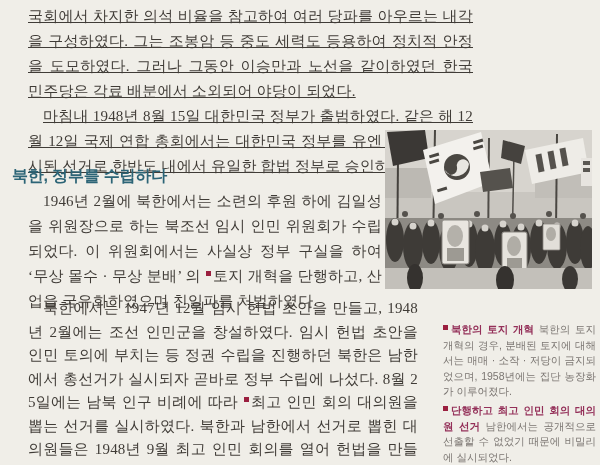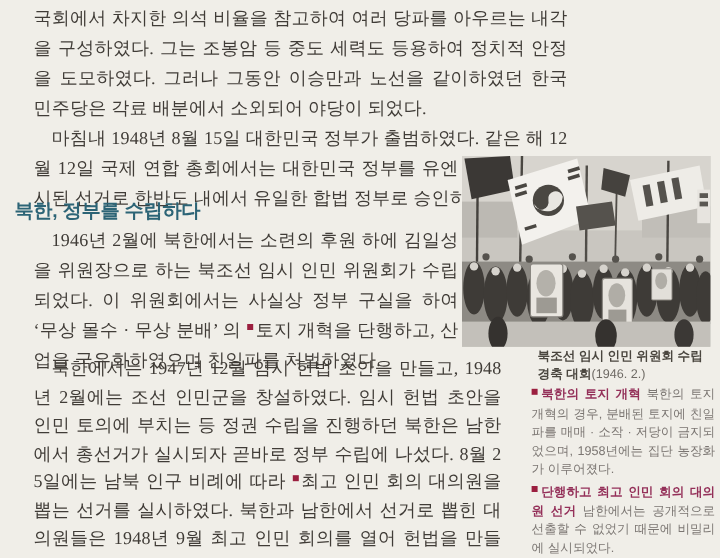--- a/index.html
+++ b/index.html
@@ -15,21 +15,21 @@
     position: absolute;
     margin: 0;
     color: var(--body-text, #403c37);
     font-size: 15px;
     text-align: justify;
     word-break: break-all;
     letter-spacing: 0.2px;
   }
   .indent { text-indent: 15px; }
   .text-top { left: 28px; top: 4px; width: 445px; line-height: 25px; }
-  .text-top p { margin: 0; }
+  .text-top p { margin: 0; text-decoration: underline; }
   .para3 { left: 28px; top: 189px; width: 354px; line-height: 25px; }
   .para4 { left: 28px; top: 297px; width: 390px; line-height: 23.5px; }
   .heading {
     position: absolute;
     left: 12px; top: 166px;
     margin: 0;
     font-family: "Liberation Sans", "DejaVu Sans", sans-serif;
     font-size: 16px;
     font-weight: bold;
     color: var(--heading, #2c6476);
@@ -179,19 +179,18 @@
       <rect x="158" y="94" width="17" height="26" rx="1" fill="#e2dfd9" stroke="#8a8781" stroke-width="0.8"></rect>
       <ellipse cx="166" cy="104" rx="5" ry="7" fill="#b0ada6"></ellipse>
 
       <rect x="0" y="138" width="207" height="21" fill="#c3c0ba"></rect>
       <ellipse cx="30" cy="148" rx="8" ry="14" fill="#35322f"></ellipse>
       <ellipse cx="120" cy="150" rx="9" ry="14" fill="#35322f"></ellipse>
       <ellipse cx="185" cy="149" rx="8" ry="13" fill="#3b3835"></ellipse>
     </svg>
   </figure>
 
-  <figcaption class="caption"><b>북조선 임시 인민 위원회 수립 경축 대회</b><span>(1946. 2.)</span></figcaption>
 
-  <aside class="note note-1"><span class="bullet"></span><b>북한의 토지 개혁</b><span> 북한의 토지 개혁의 경우, 분배된 토지에 친일파를 매매 · 소작 · 저당이 금지되었으며, 1958년에는 집단 농장화가 이루어졌다.</span></aside>
+  <aside class="note note-1"><span class="bullet"></span><b>북한의 토지 개혁</b><span> 북한의 토지 개혁의 경우, 분배된 토지에 대해서는 매매 · 소작 · 저당이 금지되었으며, 1958년에는 집단 농장화가 이루어졌다.</span></aside>
 
   <aside class="note note-2"><span class="bullet"></span><b>단행하고 최고 인민 회의 대의원 선거</b><span> 남한에서는 공개적으로 선출할 수 없었기 때문에 비밀리에 실시되었다.</span></aside>
 
 </div>
 
 </body></html>

